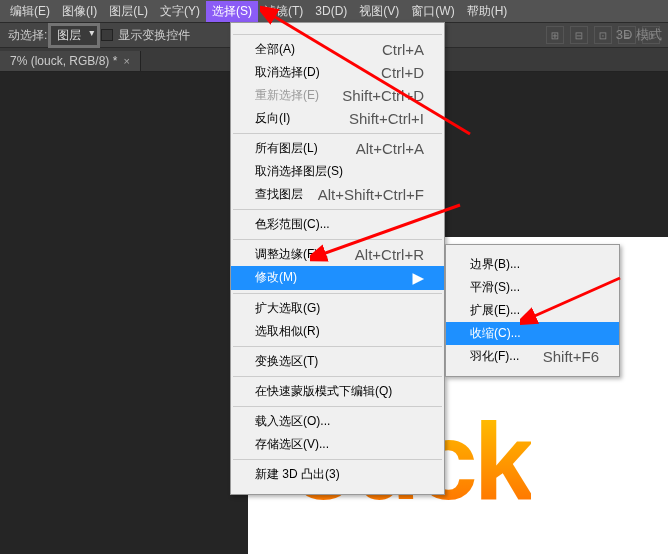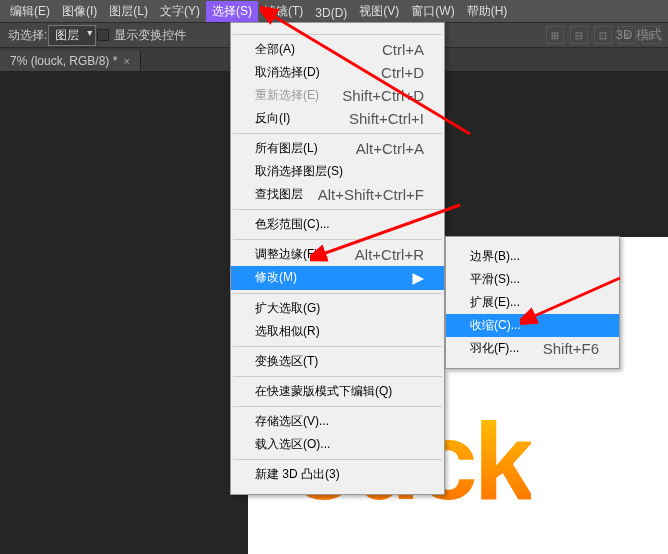--- a/index.html
+++ b/index.html
@@ -1,33 +1,33 @@
 <!DOCTYPE html>
 <html><head>
 <meta charset="utf-8">
 <style>
 *{margin:0;padding:0;box-sizing:border-box;font-family:"Microsoft YaHei",Arial,sans-serif;font-size:12px}
 body{background:#535353;width:668px;height:554px;overflow:hidden;position:relative}
-.menubar{background:#535353;height:22px;display:flex;align-items:flex-end;padding:0 4px;color:#ddd}
+.menubar{background:#535353;height:22px;display:flex;align-items:center;padding:0 4px;color:#ddd}
 .menubar span{padding:2px 6px;cursor:default}
 .menubar .active{background:#8b5cf6;color:#fff}
 .toolbar{background:#454545;height:26px;display:flex;align-items:center;padding:0 8px;color:#ccc;gap:1px;border-top:1px solid #2a2a2a;border-bottom:1px solid #2a2a2a}
-.combo{background:#3a3a3a;border:1px solid #737373;padding:1px 16px 1px 6px;position:relative;color:#ddd}
+.combo{background:#3a3a3a;border:3px solid #737373;padding:1px 16px 1px 6px;position:relative;color:#ddd}
 .combo::after{content:"▾";position:absolute;right:3px;top:1px;font-size:10px}
 .chk{width:12px;height:12px;border:1px solid #222;background:#3a3a3a;display:inline-block;vertical-align:middle;margin-right:4px}
 .righttools{margin-left:auto;display:flex;gap:6px;color:#888}
 .righttools span{width:18px;height:18px;border:1px solid #555;display:flex;align-items:center;justify-content:center;font-size:10px}
 .tabbar{background:#3a3a3a;height:24px;display:flex;align-items:flex-end;border-bottom:1px solid #222}
 .tab{background:#454545;color:#ccc;padding:3px 10px;display:flex;align-items:center;gap:6px;border-right:1px solid #222}
 .tab .x{color:#aaa;font-size:11px}
 .workspace{position:absolute;top:72px;left:0;right:0;bottom:0;background:#252525}
 .canvas{position:absolute;top:165px;left:248px;width:420px;height:319px;background:#fff}
 .menu{position:absolute;background:#f0f0f0;border:1px solid #999;box-shadow:2px 2px 4px rgba(0,0,0,.3);color:#000;padding:8px 0}
 .menu1{top:22px;left:230px;width:215px}
-.menu2{top:236px;left:445px;width:175px}
+.menu2{top:244px;left:445px;width:175px}
 .mi{display:flex;justify-content:space-between;padding:3px 20px 3px 24px;white-space:nowrap}
 .mi.hl{background:#1e90ff;color:#fff}
 .mi.dis{color:#999}
 .mi .r{color:#555;font-size:15px}
 .mi.hl .r{color:#fff}
 .sep{height:1px;background:#ccc;margin:3px 2px}
 .arrow-red{position:absolute;pointer-events:none}
 .txt{position:absolute;bottom:30px;left:290px;font-size:110px;font-weight:bold;background:linear-gradient(#ffcc00,#ff6600);-webkit-background-clip:text;background-clip:text;color:transparent;letter-spacing:-4px}
 .mode3d{position:absolute;right:6px;top:26px;color:#888;font-size:13px}
 </style>
@@ -134,25 +134,25 @@
       <span>变换选区(T)</span>
       <span class="r"></span>
     </div>
     <div class="sep"></div>
     <div class="mi">
       <span>在快速蒙版模式下编辑(Q)</span>
       <span class="r"></span>
     </div>
     <div class="sep"></div>
     <div class="mi">
+      <span>载入选区(O)...</span>
+      <span class="r"></span>
+    </div>
+    <div class="mi">
       <span>存储选区(V)...</span>
-      <span class="r"></span>
-    </div>
-    <div class="mi">
-      <span>载入选区(O)...</span>
       <span class="r"></span>
     </div>
     <div class="sep"></div>
     <div class="mi">
       <span>新建 3D 凸出(3)</span>
       <span class="r"></span>
     </div>
   </div>
 <div class="menu menu2" id="menu2">
     <div class="mi">

